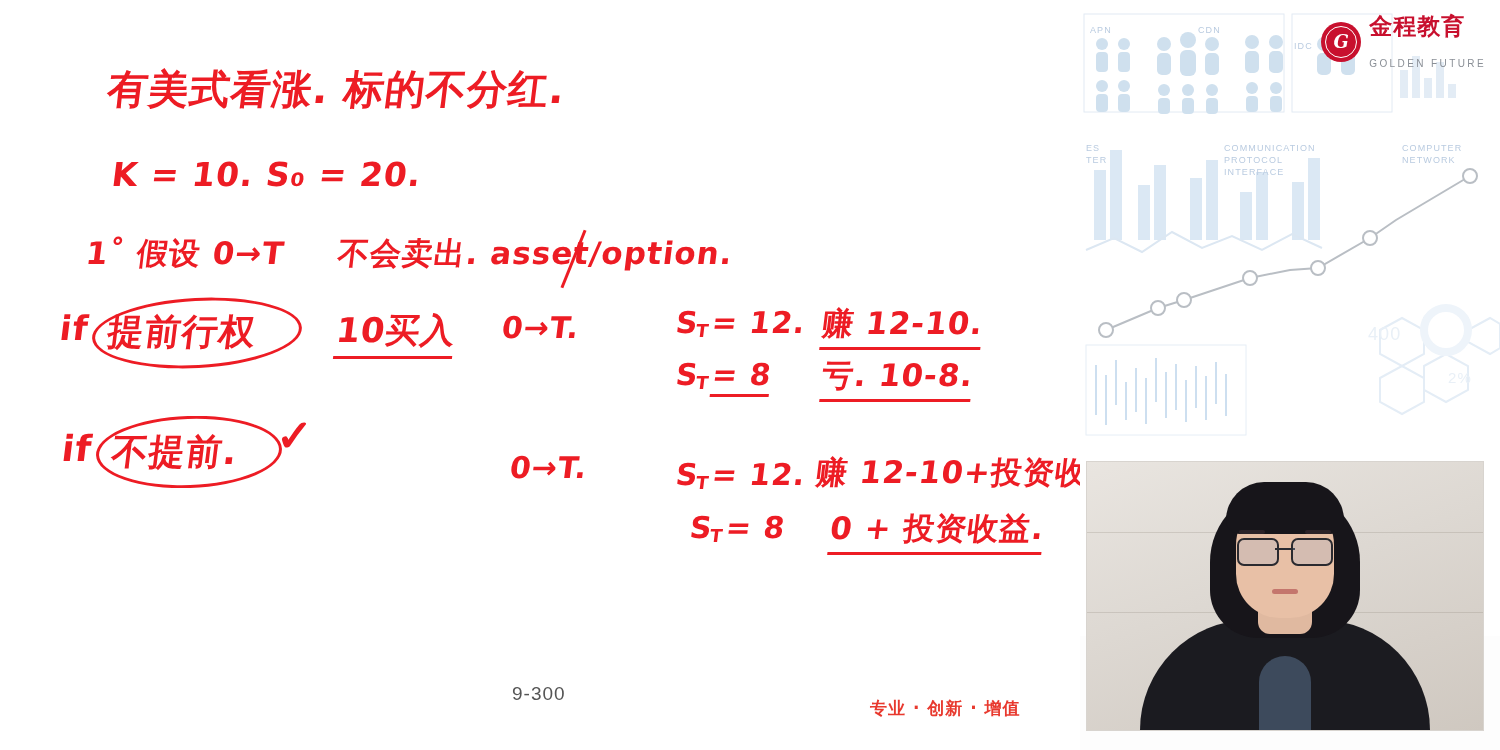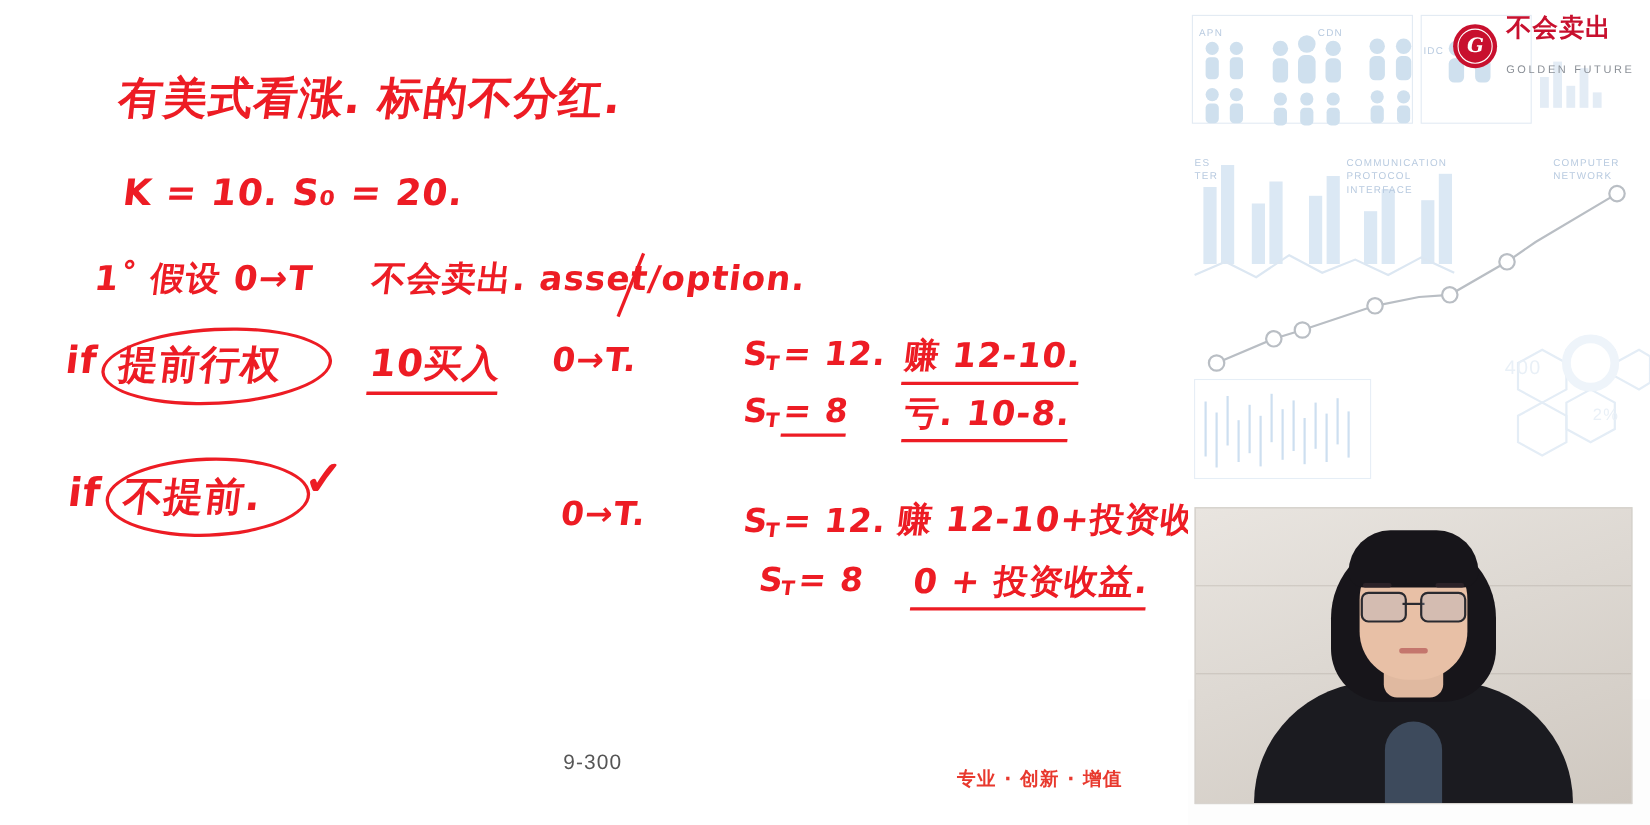--- a/index.html
+++ b/index.html
@@ -474,31 +474,31 @@
       </svg>
 
       <div class="slide-label" style="left:10px; top:24px;">APN</div>
       <div class="slide-label" style="left:118px; top:24px;">CDN</div>
       <div class="slide-label" style="left:214px; top:24px;margin-top:16px;">IDC</div>
       <div class="slide-label" style="left:6px; top:142px;">ES
 TER</div>
       <div class="slide-label" style="left:144px; top:142px;">COMMUNICATION
 PROTOCOL
 INTERFACE</div>
-      <div class="slide-label" style="left:332px; top:142px;">COMPUTER
+      <div class="slide-label" style="left:322px; top:142px;">COMPUTER
 NETWORK</div>
       <div class="slide-label" style="left:288px; top:322px; font-size:18px; color:#e9f0f7;">400</div>
       <div class="slide-label" style="left:368px; top:368px; font-size:15px; color:#e9f0f7;">2%</div>
 
       <div id="logo-block">
         <div id="logo-mark">
           <span>G</span>
         </div>
         <div id="logo-text">
-          <span class="cn">不会卖出</span>
+          <span class="cn">金程教育</span>
           <span class="en">GOLDEN FUTURE</span>
         </div>
       </div>
     </div>
 
     <div id="webcam">
       <div class="wall"></div>
       <div class="wall-line" style="top:70px;"></div>
       <div class="wall-line" style="top:150px;"></div>
       <div class="person body"></div>

